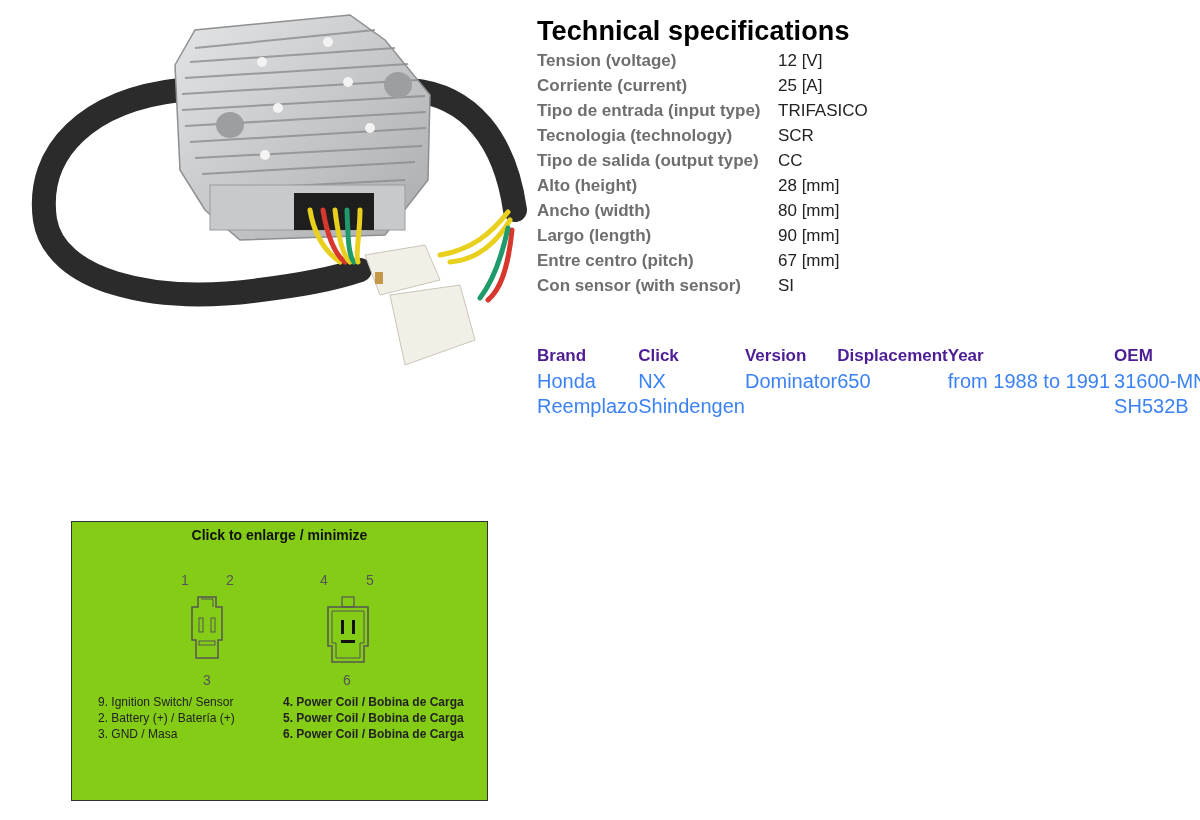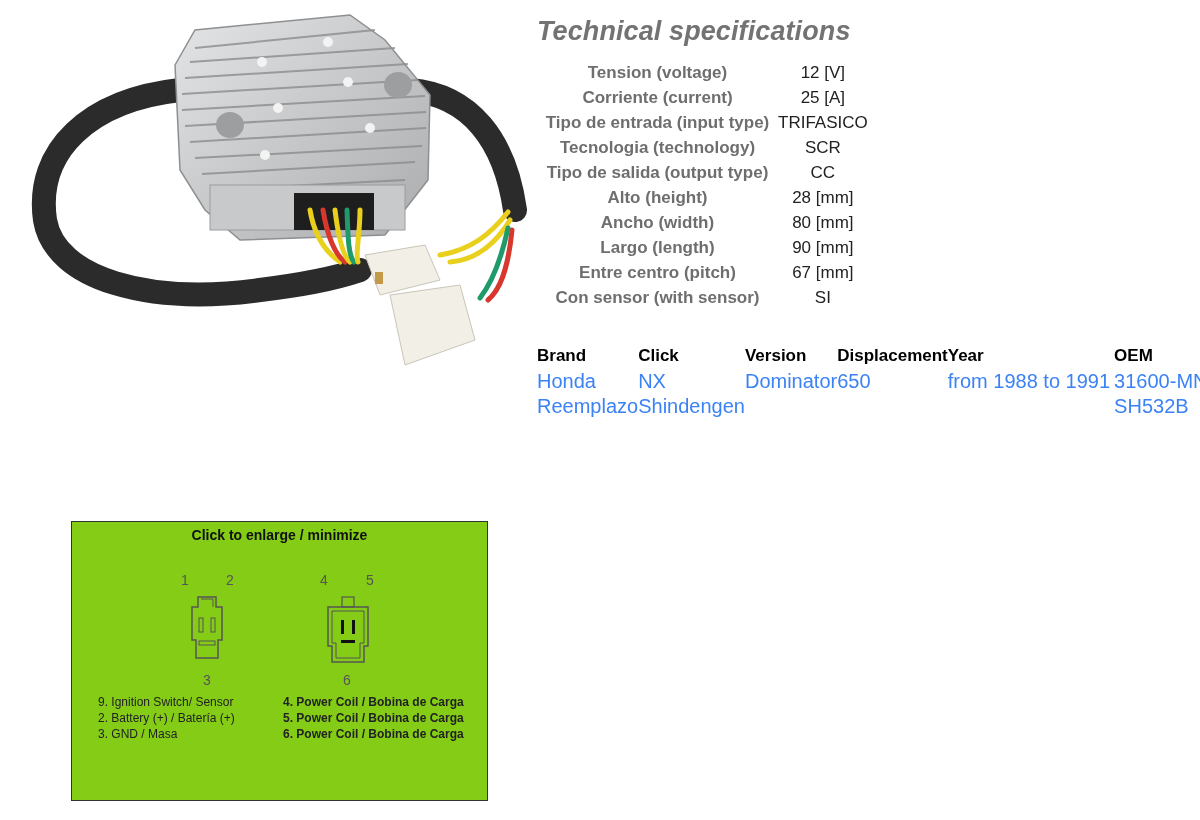--- a/index.html
+++ b/index.html
@@ -1,29 +1,29 @@
 <!DOCTYPE html>
 <html><head>
 <meta charset="utf-8">
 <style>
   html, body { margin:0; padding:0; background:#ffffff; }
   body { width:1200px; height:820px; position:relative; overflow:hidden; font-family:"Liberation Sans", sans-serif; }
 
   .photo { position:absolute; left:30px; top:0; width:500px; height:380px; }
 
   .specs { position:absolute; left:537px; top:14px; }
-  .section-title { color:#737373; font-weight:bold; font-size:27px; line-height:34px; margin:0; letter-spacing:0.1px;font-style:italic; }
-  .spec-table { border-collapse:collapse; margin-top:12px;text-align:center; }
+  .section-title { color:#000000; font-weight:bold; font-size:27px; line-height:34px; margin:0; letter-spacing:0.1px; }
+  .spec-table { border-collapse:collapse; margin-top:0; }
   .spec-table td { padding:0; height:25px; font-size:17px; vertical-align:middle; white-space:nowrap; }
   .spec-label { color:#6e6e6e; font-weight:bold; width:241px; }
   .spec-value { color:#222; }
 
   .uses { position:absolute; left:537px; top:343px; }
   .uses-table { border-collapse:collapse; }
-  .uses-table th { text-align:left; color:#000000; font-size:17px; font-weight:bold; padding:0; height:26px; white-space:nowrap; }
+  .uses-table th { text-align:left; color:#4c1d95; font-size:17px; font-weight:bold; padding:0; height:26px; white-space:nowrap; }
   .uses-table td { font-size:20px; color:#3b82f6; padding:0; height:25px; white-space:nowrap; }
   .c-brand { width:89px; } .c-model { width:93px; } .c-version { width:82px; } .c-disp { width:122px; } .c-year { width:140px; } .c-oem { width:130px; }
 
   .diagram { position:absolute; left:71px; top:521px; width:415px; height:278px; border:1px solid #333; background:#84cc16; cursor:pointer; }
   .diagram-title { position:absolute; top:5px; left:0; right:0; text-align:center; font-size:14px; font-weight:bold; color:#111; }
   .pin-num { position:absolute; font-size:14px; color:#555; }
   .legend { position:absolute; font-size:12px; color:#222; line-height:16px; }
 </style>
 </head>
 <body>

